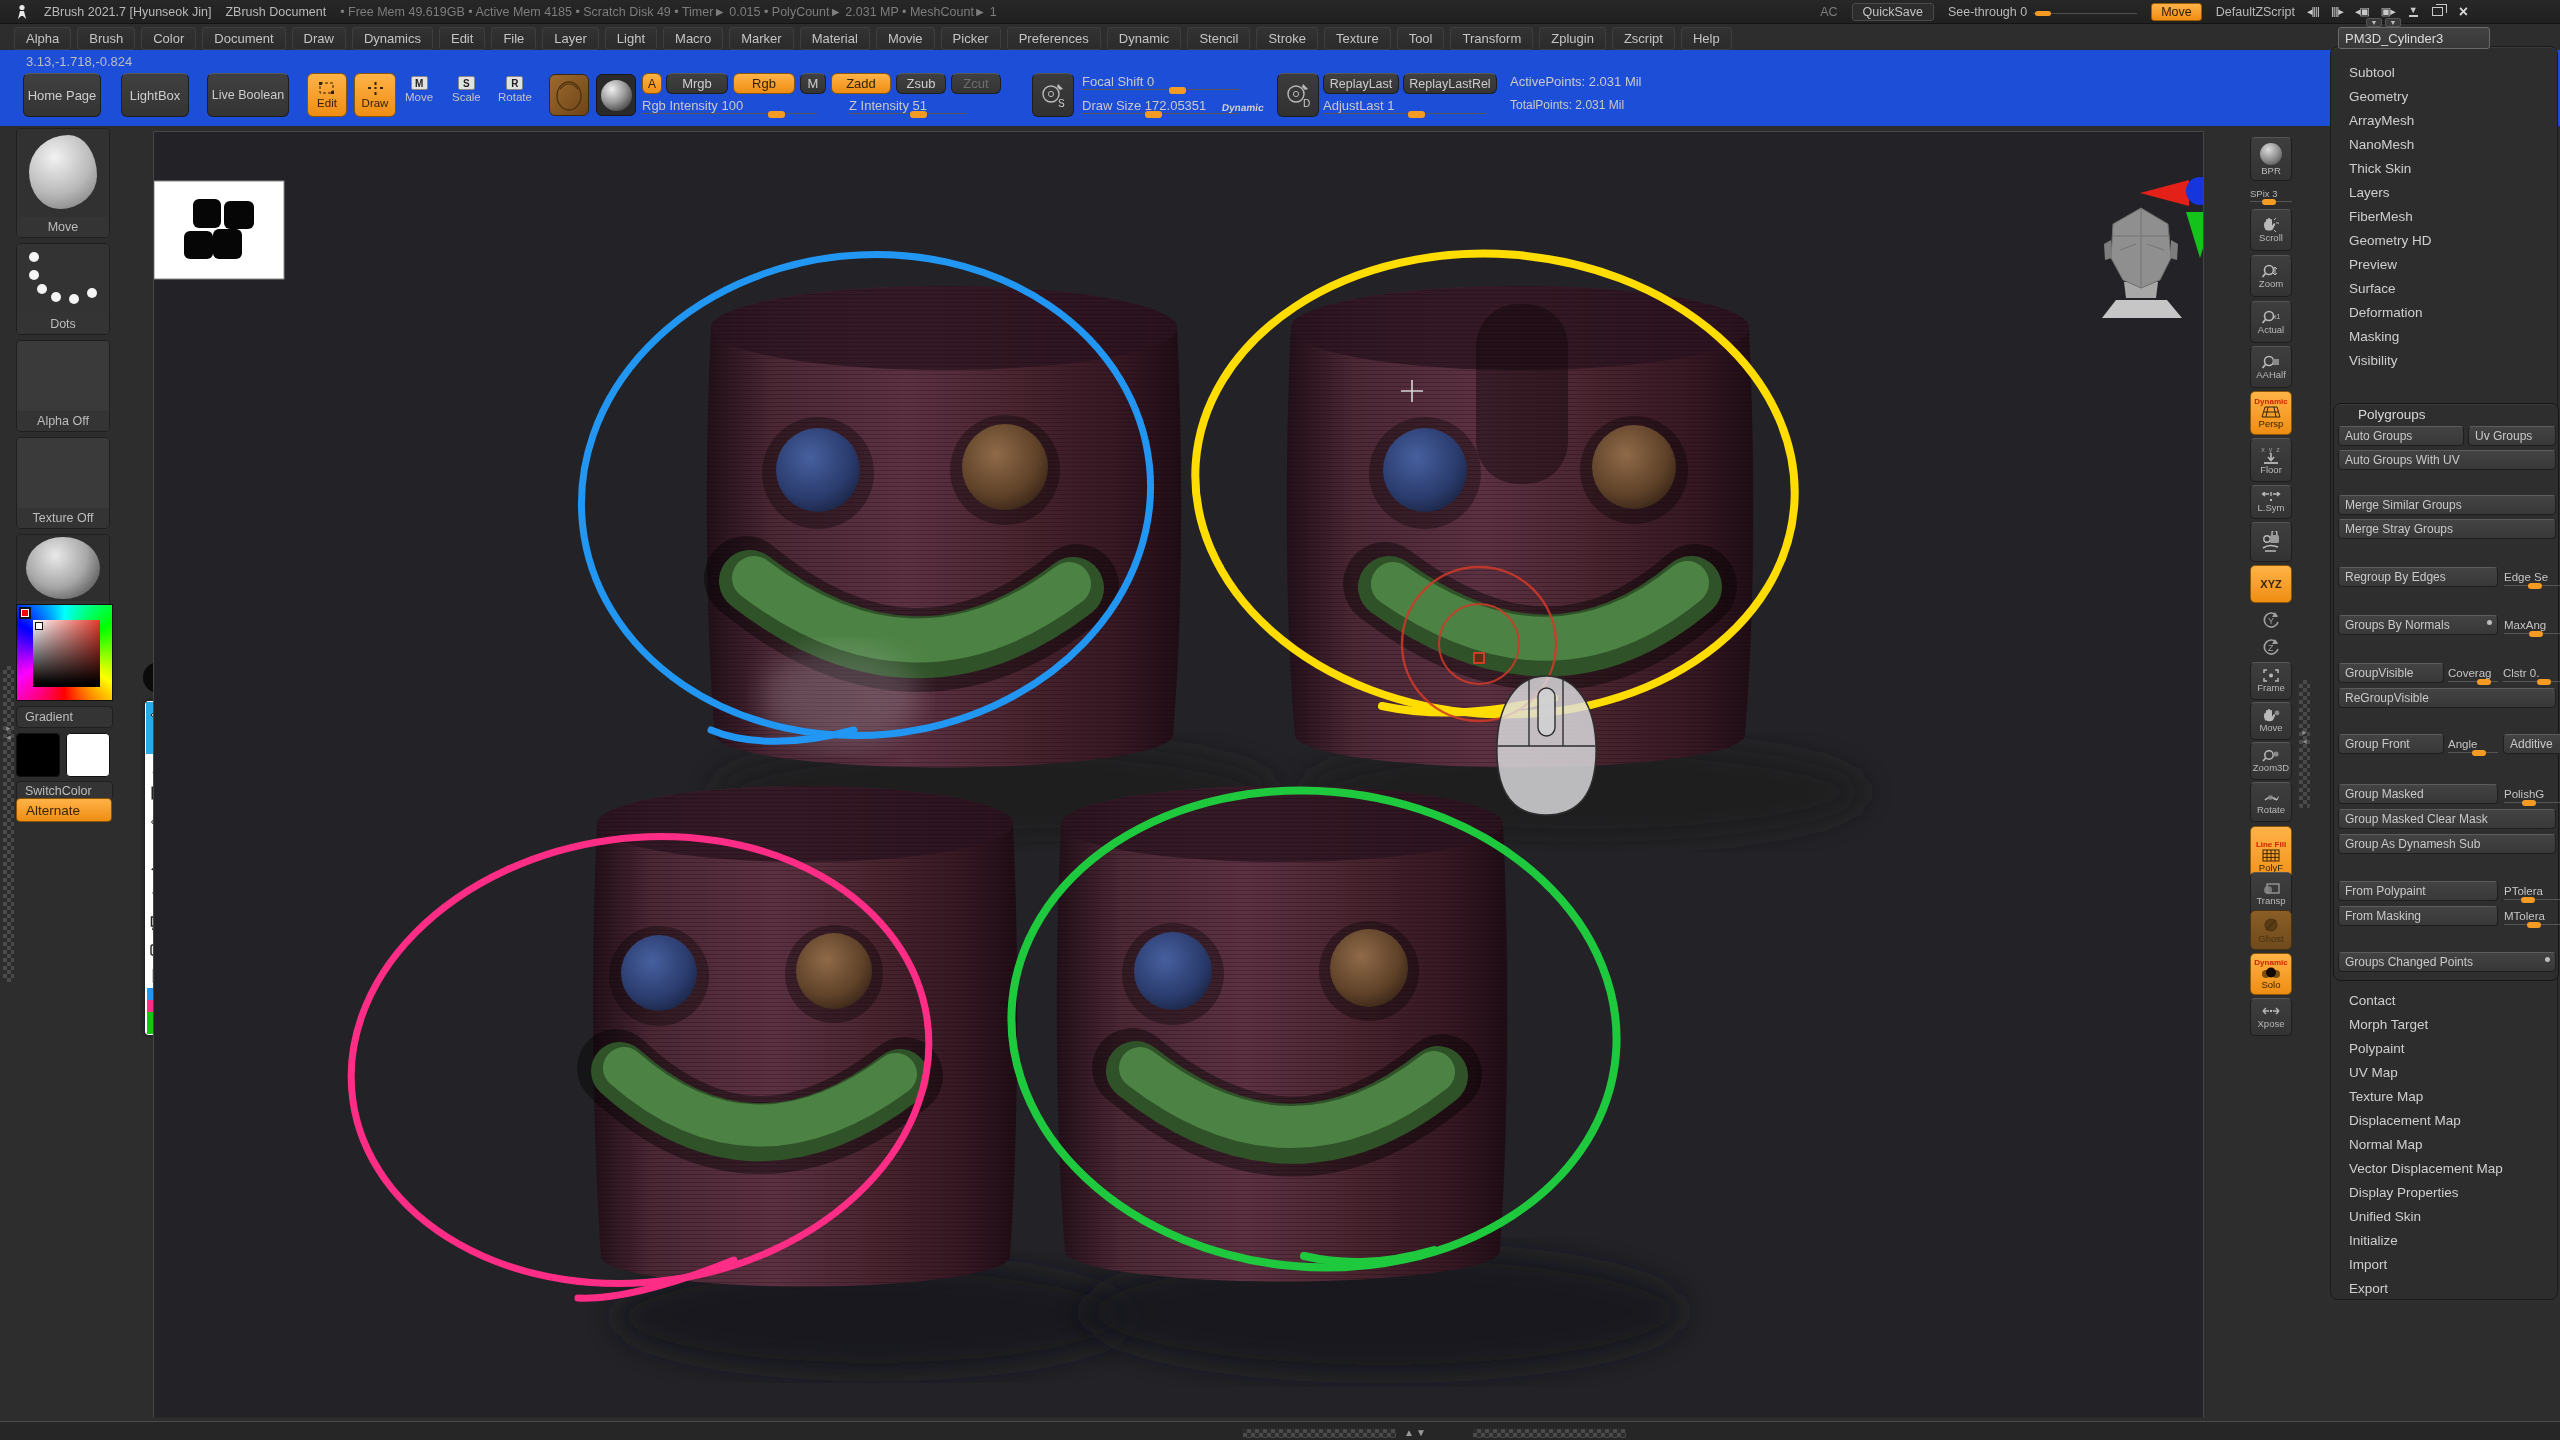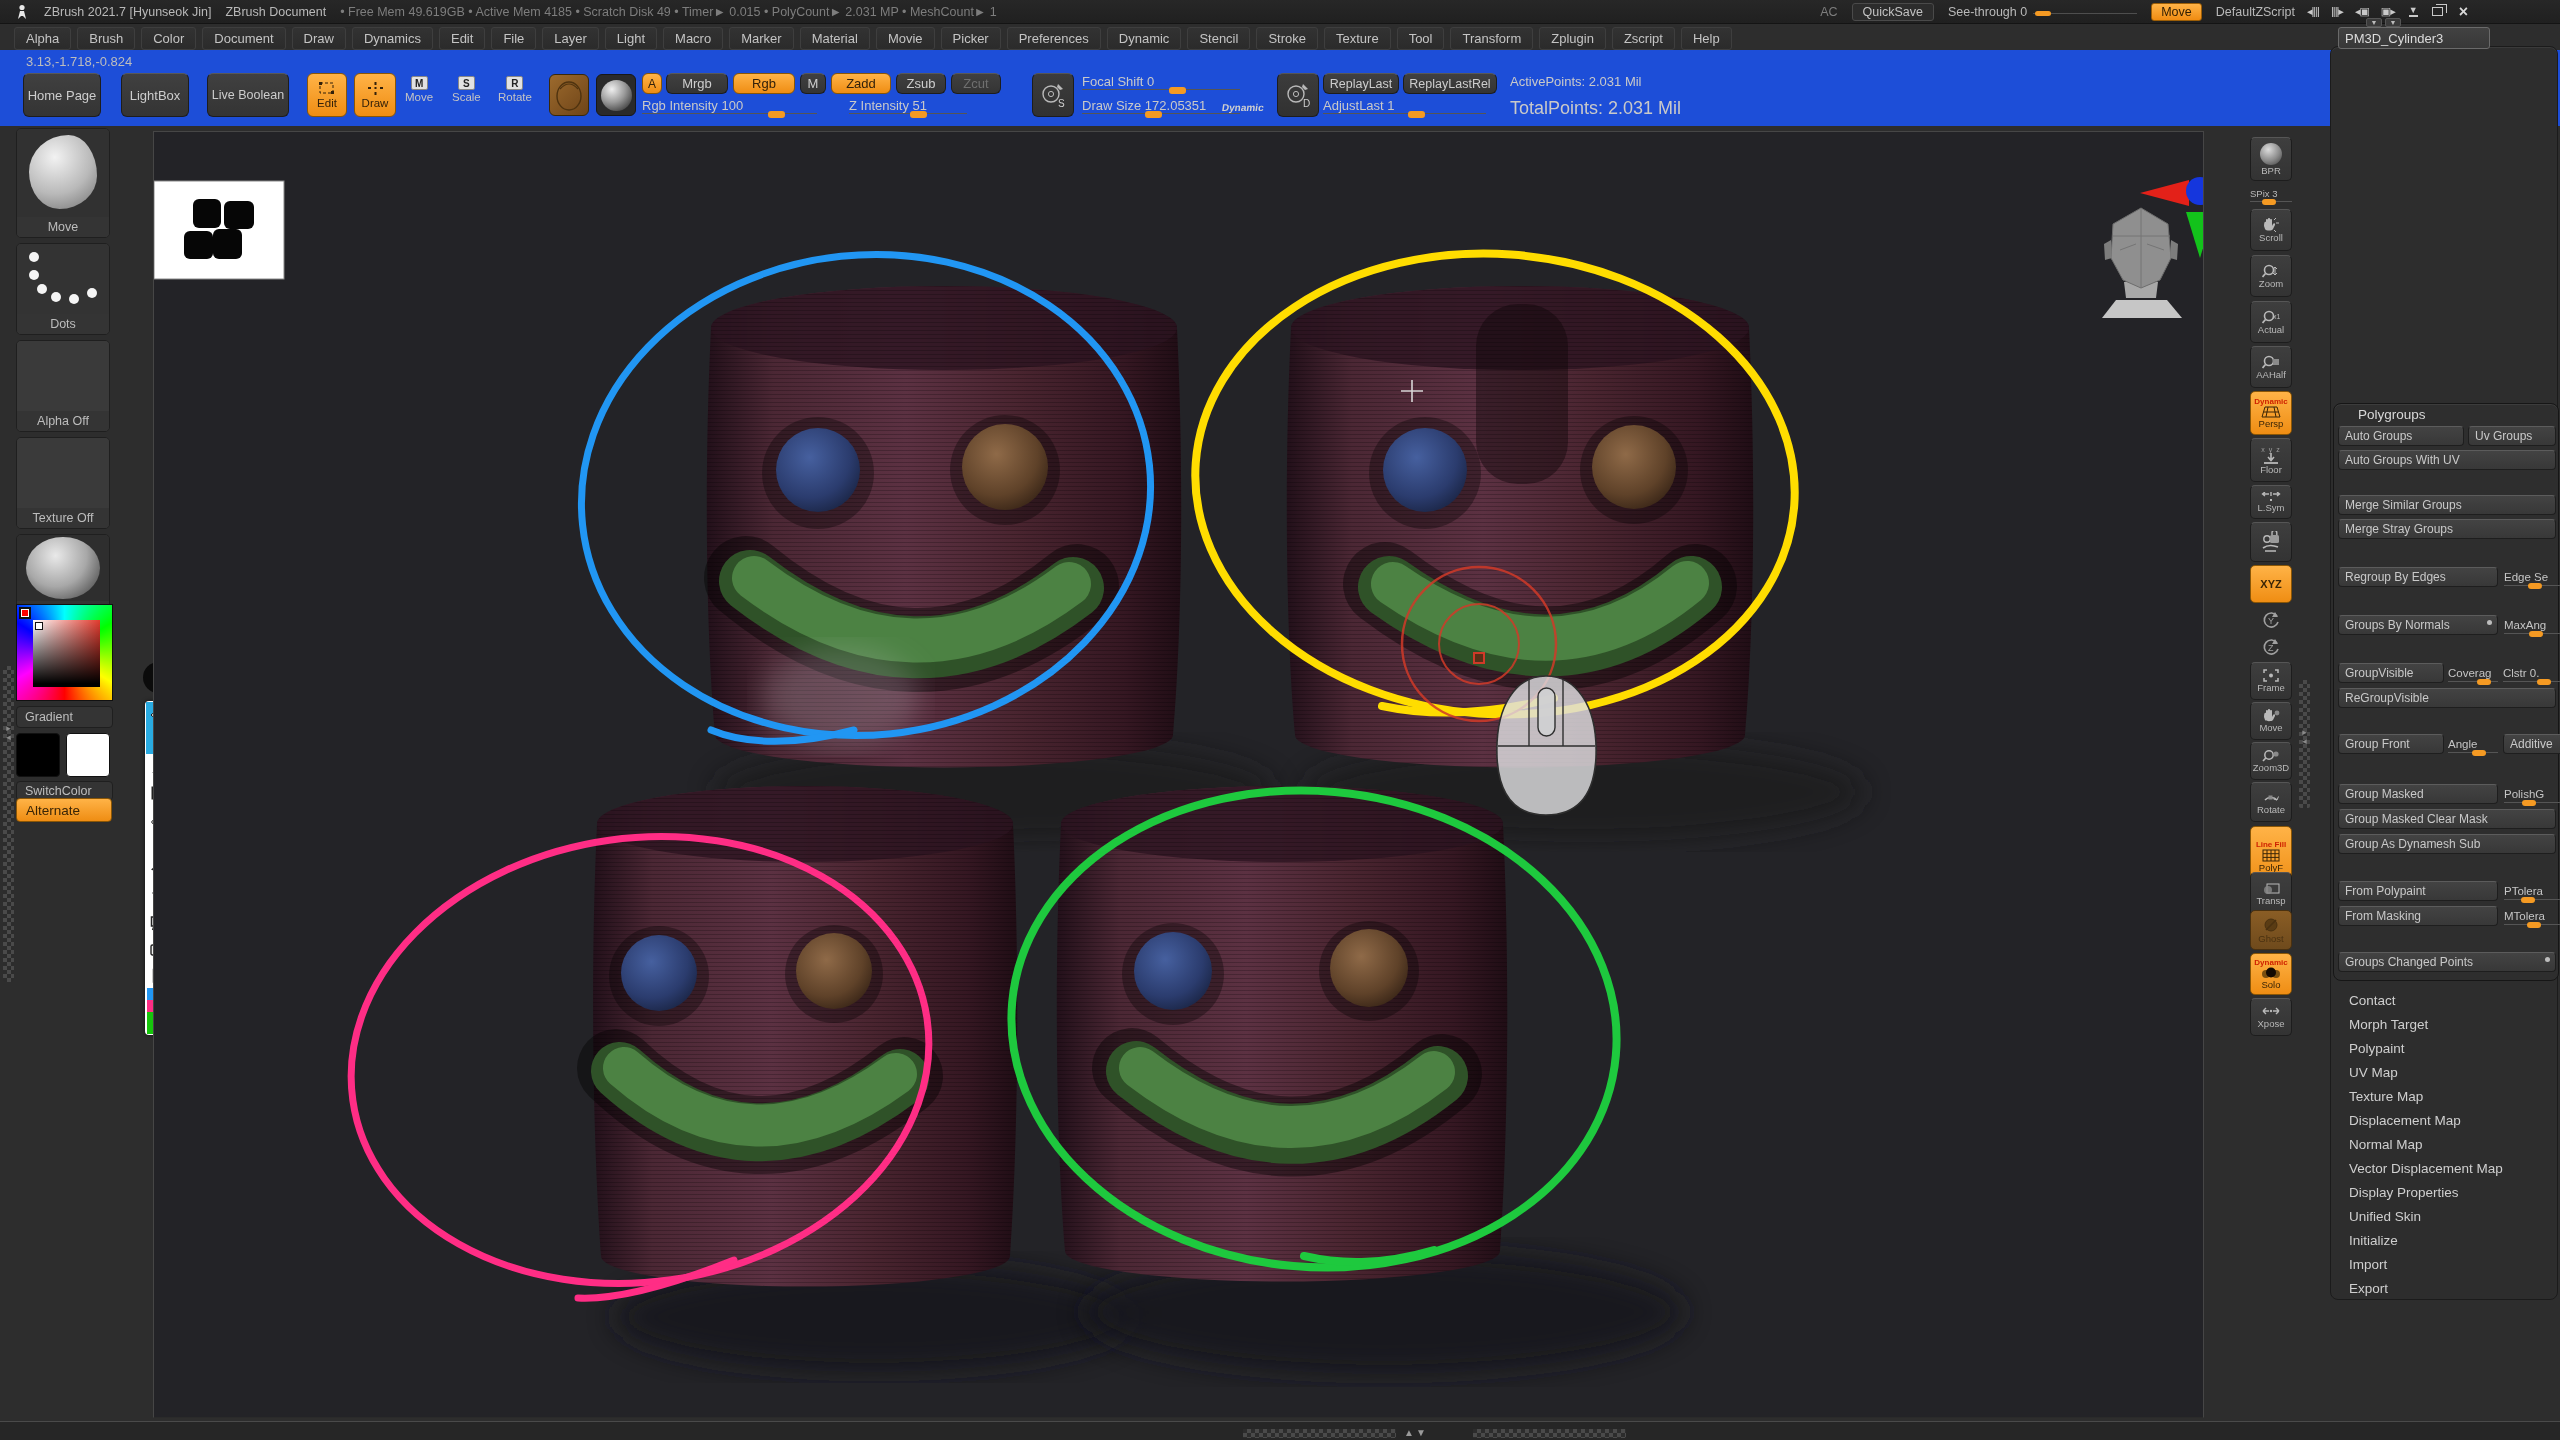--- a/index.html
+++ b/index.html
@@ -239,21 +239,21 @@
           <text x="20" y="27" font-size="10" fill="#cfcfcf" font-family="Liberation Sans">D</text>
         </svg>
     </div>
     <div class="btn3d" style="left:1323px;top:23px;width:76px;height:21px;font-size:12.5px">ReplayLast</div>
     <div class="btn3d" style="left:1403px;top:23px;width:94px;height:21px;font-size:12.5px">ReplayLastRel</div>
     <div class="slider" style="left:1323px;top:46px;width:163px;height:20px">
       <span class="slb">AdjustLast 1</span>
       <span class="track"></span><span class="thumb" style="left:52%"></span>
     </div>
     <div class="abs" style="left:1510px;top:24px;font-size:13px;color:#c9c9c9">ActivePoints: 2.031 Mil</div>
-    <div class="abs" style="left:1510px;top:48px;font-size:18px;color:#c9c9c9">TotalPoints: 2.031 Mil</div>
+    <div class="abs" style="left:1510px;top:48px;font-size:12px;color:#c9c9c9">TotalPoints: 2.031 Mil</div>
   </div>
 
   <div class="shelfbox" style="top:128px">
     <div class="art" style="height:88px;position:relative;background:#313131">
       <div style="position:absolute;left:12px;top:6px;width:68px;height:74px;border-radius:58% 42% 55% 45%/50% 55% 45% 50%;background:radial-gradient(circle at 38% 30%,#f2f2f2,#b9b9b9 55%,#6f6f6f)"></div>
     </div>
     <div class="lbl">Move</div>
   </div>
   <div class="shelfbox" style="top:243px">
     <div class="art" style="height:70px;position:relative;background:#333">
@@ -677,20 +677,36 @@
 
   <div class="divider-v checker" style="left:2299px;top:680px;height:128px"></div>
   <div class="divider-arrows" style="left:2299px;top:728px;width:11px">▸<br>◂</div>
 
   <div id="toolpanel">
     <span class="tp-chev" style="left:36px">▼</span>
     <span class="tp-chev" style="left:55px">▼</span>
     <div id="tp-title">PM3D_Cylinder3</div>
     <div id="tp-frame">
 
+      <ul class="navlist" style="top:14px">
+
+      <li>Subtool</li>
+          <li>Geometry</li>
+          <li>ArrayMesh</li>
+          <li>NanoMesh</li>
+          <li>Thick Skin</li>
+          <li>Layers</li>
+          <li>FiberMesh</li>
+          <li>Geometry HD</li>
+          <li>Preview</li>
+          <li>Surface</li>
+          <li>Deformation</li>
+          <li>Masking</li>
+          <li>Visibility</li>
+        </ul>
 
       <div id="pgbox">
         <div id="pg-header">Polygroups</div>
         <div class="pbtn" style="left:4px;top:22px;width:126px">Auto Groups</div>
         <div class="pbtn" style="left:134px;top:22px;width:88px">Uv Groups</div>
         <div class="pbtn" style="left:4px;top:46px;width:218px">Auto Groups With UV</div>
         <div class="pbtn" style="left:4px;top:91px;width:218px">Merge Similar Groups</div>
         <div class="pbtn" style="left:4px;top:115px;width:218px">Merge Stray Groups</div>
         <div class="pbtn" style="left:4px;top:163px;width:160px">Regroup By Edges</div>
         <div class="psl" style="left:170px;top:163px;width:60px">

